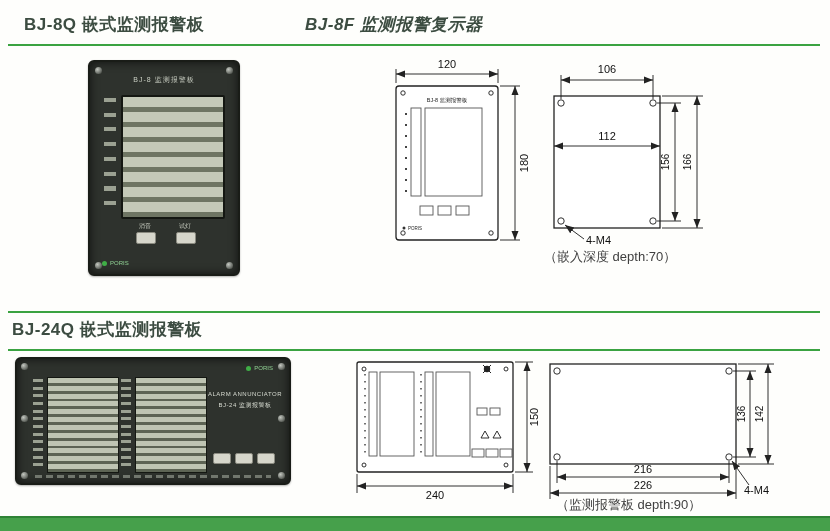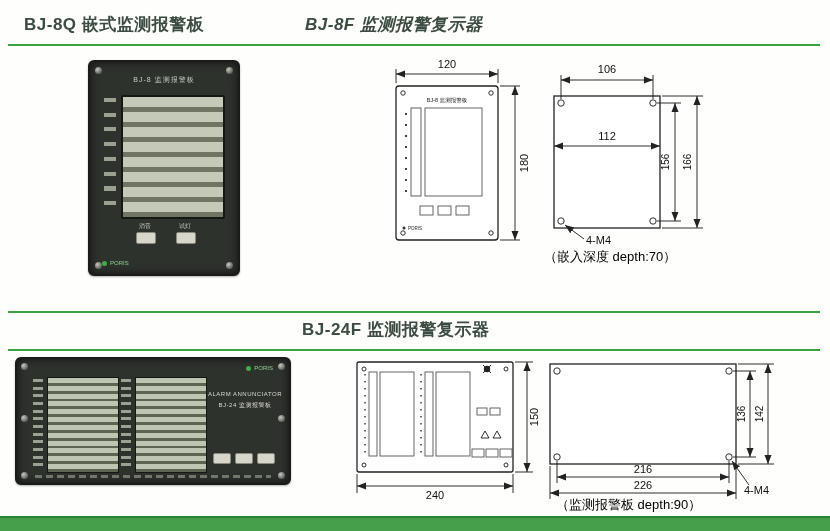--- a/index.html
+++ b/index.html
@@ -2,21 +2,21 @@
 <html><head>
 <meta charset="utf-8">
 <style>
   html,body { margin:0; padding:0; background:#ffffff; }
   .page { position:relative; width:830px; height:531px; background:#fefefc;
           font-family:"Liberation Sans", sans-serif; overflow:hidden; }
 
   .title { position:absolute; font-size:17px; font-weight:700; color:#3c4c41; letter-spacing:.5px; white-space:nowrap; }
   .hline { position:absolute; left:8px; width:812px; height:0; border-top:2px solid #3aa341; }
   .band  { position:absolute; left:0; bottom:0; width:830px; height:13px; background:#46a04b; border-top:2px solid #2f8336; }
-  .depth { position:absolute; font-size:13px; color:#000000; white-space:nowrap; }
+  .depth { position:absolute; font-size:13px; color:#404040; white-space:nowrap; }
 
   
   .photo { position:absolute; background:#2e322d; border:2px solid #191c17; border-radius:6px;
            box-shadow: inset 0 0 10px rgba(0,0,0,.65), 0 1px 2px rgba(0,0,0,.3); }
   .screw { position:absolute; width:7px; height:7px; border-radius:50%;
            background:radial-gradient(circle at 35% 35%, #c3c7c0, #565a54 75%); }
   .p-brand { position:absolute; display:flex; align-items:center; gap:3px; font-size:6px; color:#8fcf92; }
   .bdot { width:5px; height:5px; border-radius:50%; background:#3fae46; display:inline-block; }
 
   .p8-header { position:absolute; top:13px; left:0; right:0; text-align:center; font-size:7px; color:#c9cec2; letter-spacing:1px; }
@@ -130,21 +130,21 @@
     <line x1="122" y1="168" x2="163" y2="168" class="dl"></line>
     <line x1="157" y1="36" x2="157" y2="168" class="dl" marker-start="url(#a8c)" marker-end="url(#a8c)"></line>
     <text x="151" y="102" transform="rotate(-90 151 102)" text-anchor="middle" class="dtx-s">166</text>
     <line x1="44" y1="179" x2="25" y2="165" class="dl" marker-end="url(#a8c)"></line>
     <text x="46" y="184" class="dtx">4-M4</text>
   </svg>
 
   <div class="depth" style="left:544px; top:248px;">（嵌入深度 depth:70）</div>
 
   <div class="hline" style="top:311px;"></div>
-  <div class="title" style="left:302px; top:318px;">BJ-24F 监测报警复示器</div>
+  <div class="title" style="left:12px; top:318px;">BJ-24Q 嵌式监测报警板</div>
   <div class="hline" style="top:349px;"></div>
 
   <div class="photo" style="left:15px; top:357px; width:272px; height:124px;">
     <div class="screw" style="left:4px; top:4px;"></div>
     <div class="screw" style="right:4px; top:4px;"></div>
     <div class="screw" style="left:4px; bottom:4px;"></div>
     <div class="screw" style="right:4px; bottom:4px;"></div>
     <div class="screw" style="left:4px; top:56px;"></div>
     <div class="screw" style="right:4px; top:56px;"></div>
     <div class="p-brand" style="right:16px; top:6px;">

